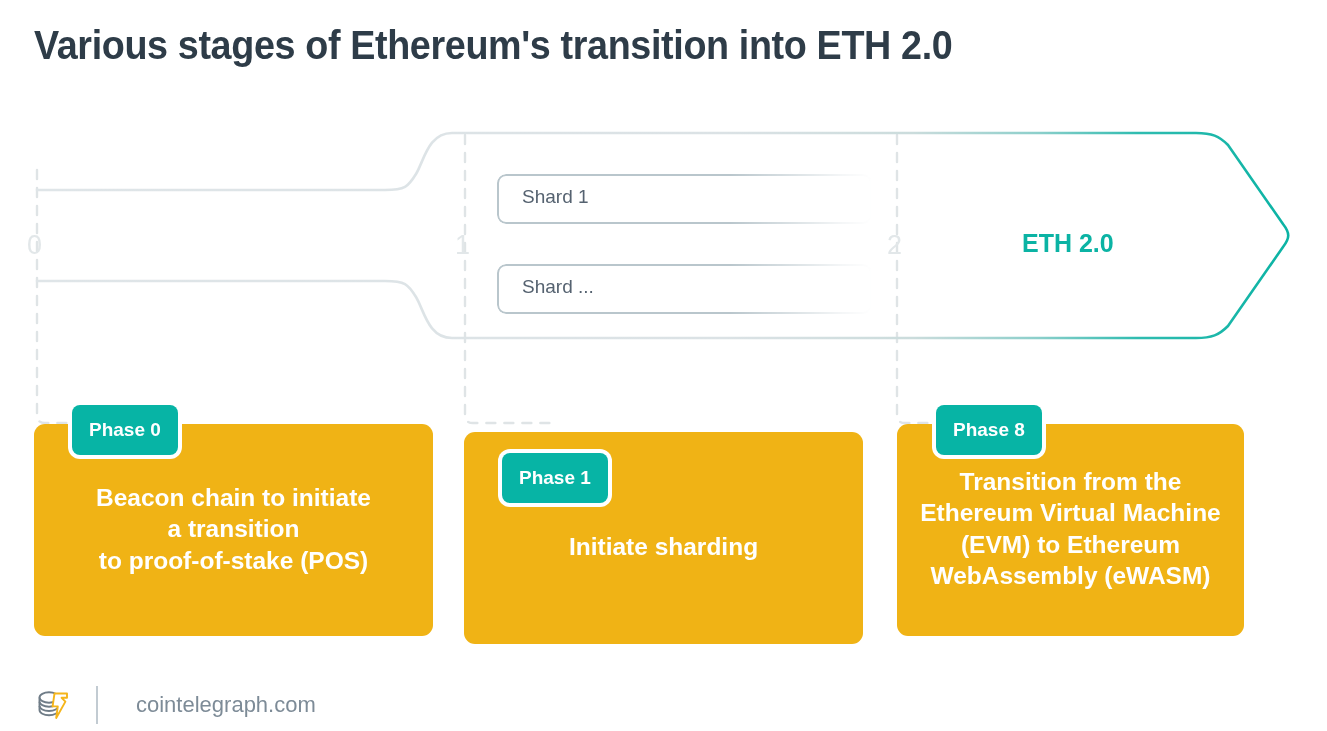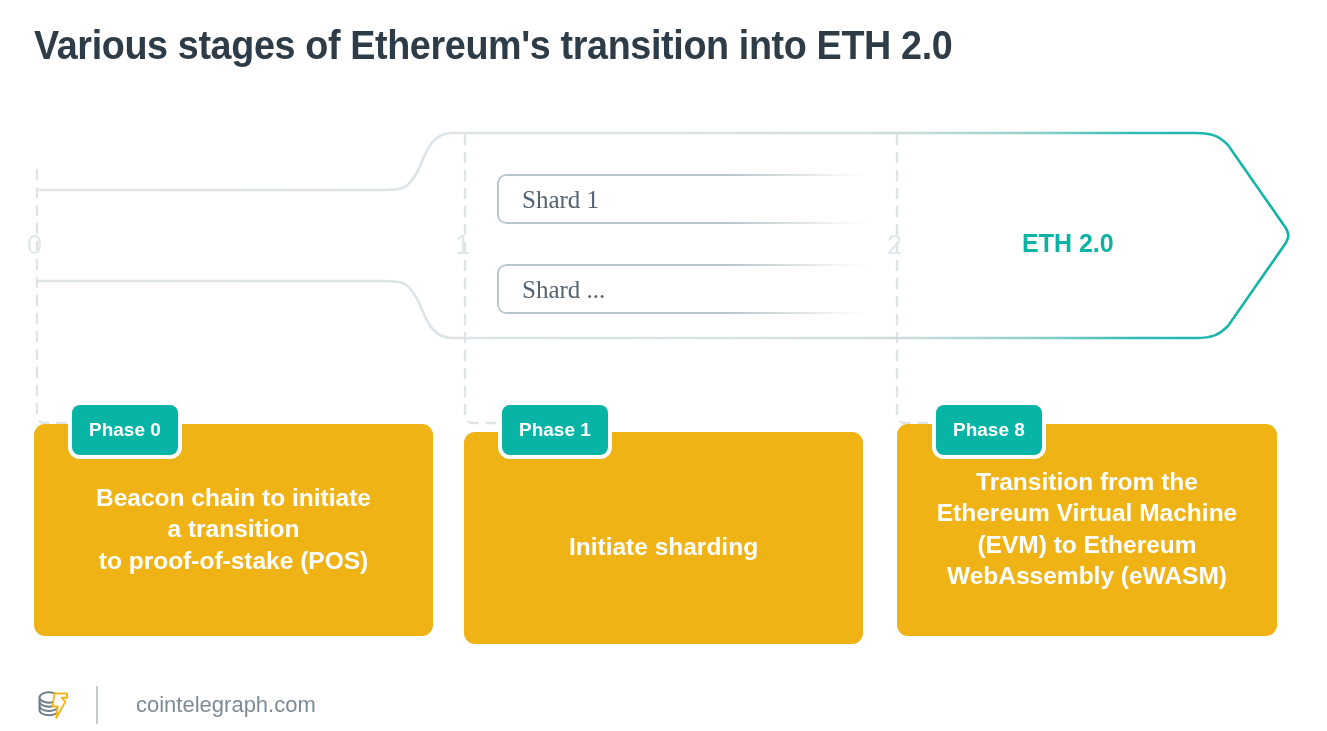--- a/index.html
+++ b/index.html
@@ -42,35 +42,35 @@
   .shard{
     position:absolute; left:497px; width:375px; height:50px;
     border-radius:9px; box-sizing:border-box;
     -webkit-mask-image:linear-gradient(to right,#000 0%,#000 62%,rgba(0,0,0,0.15) 92%,rgba(0,0,0,0) 100%);
             mask-image:linear-gradient(to right,#000 0%,#000 62%,rgba(0,0,0,0.15) 92%,rgba(0,0,0,0) 100%);
     border:2px solid #B9C6CC;
   }
   .shard1{top:64px;}
   .shard2{top:154px;}
   .shard-text{
-    position:absolute; font-size:25px; color:#556270; white-space:nowrap;
-    font-family:Liberation Serif, serif;
+    position:absolute; font-size:19px; color:#556270; white-space:nowrap;
+    font-family:Liberation Sans, sans-serif;
     text-align:center;
   }
   .shard-text.t1{left:522px; top:76px;}
   .shard-text.t2{left:522px; top:166px;}
 
   
   .card{
     position:absolute; top:424px; height:212px;
     background:#F0B315; border-radius:11px;
   }
   .card.c0{left:34px; width:399px;}
   .card.c1{left:464px; width:399px;margin-top:8px;}
-  .card.c2{left:897px; width:380px;}
+  .card.c2{left:897px; width:347px;}
 
   .card-text{
     position:absolute; left:0; right:0;
     text-align:center; color:#ffffff; font-weight:bold;
     font-size:24.5px; line-height:1.28;
     font-family:"Liberation Sans","DejaVu Sans",sans-serif;
     white-space:pre-line;
   }
   .card.c0 .card-text{top:58px;}
   .card.c1 .card-text{top:99px;}
@@ -79,21 +79,21 @@
   .badge{
     position:absolute; top:405px; height:50px;
     background:#07B4A5; border-radius:8px;
     color:#ffffff; font-weight:bold; font-size:19px;
     display:flex; align-items:center; justify-content:center;
     padding:0 17px; box-sizing:border-box;
     box-shadow:0 0 0 4px #ffffff;
     font-family:"Liberation Sans","DejaVu Sans",sans-serif;
   }
   .badge.b0{left:72px;}
-  .badge.b1{left:502px;}
+  .badge.b1{left:502px;margin-top:48px;}
   .badge.b2{left:936px;}
 
   
   .footer{position:absolute; left:34px; top:686px; display:flex; align-items:center;}
   .logo-mark{width:36px; height:36px; flex:none;}
   .divider{width:2px; height:38px; background:#C2CBD2; margin:0 25px 0 26px;}
   .footer-text{
     font-size:22px; color:#7D8B97; white-space:nowrap;
     font-family:"Liberation Sans","DejaVu Sans",sans-serif;
     margin-left:13px;

